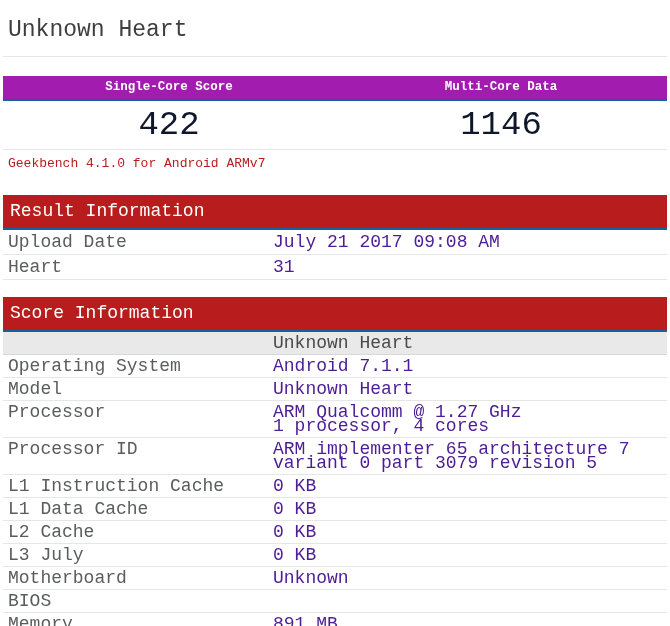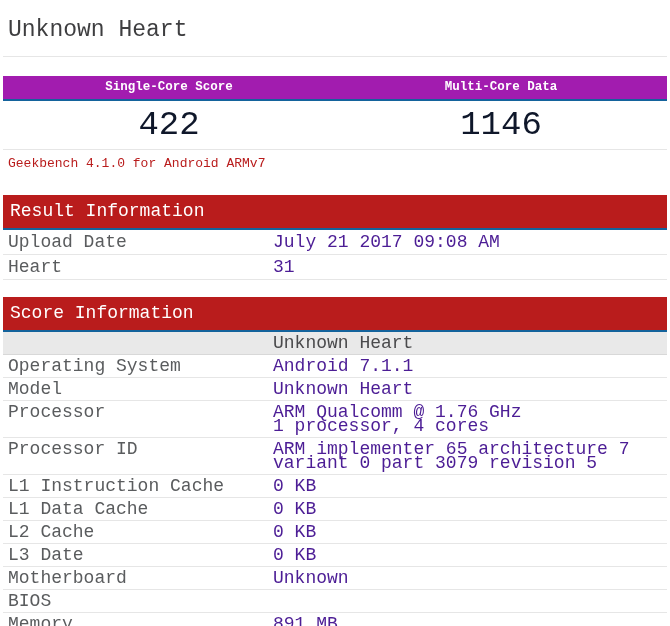--- a/index.html
+++ b/index.html
@@ -164,41 +164,41 @@
       <div class="info-row">
         <div class="label">Operating System</div>
         <div class="value">Android 7.1.1</div>
       </div>
       <div class="info-row">
         <div class="label">Model</div>
         <div class="value">Unknown Heart</div>
       </div>
       <div class="info-row">
         <div class="label">Processor</div>
-        <div class="value">ARM Qualcomm @ 1.76 GHz
+        <div class="value">ARM Qualcomm @ 1.27 GHz
 1 processor, 4 cores</div>
       </div>
       <div class="info-row">
         <div class="label">Processor ID</div>
         <div class="value">ARM implementer 65 architecture 7 variant 0 part 3079 revision 5</div>
       </div>
       <div class="info-row">
         <div class="label">L1 Instruction Cache</div>
         <div class="value">0 KB</div>
       </div>
       <div class="info-row">
         <div class="label">L1 Data Cache</div>
         <div class="value">0 KB</div>
       </div>
       <div class="info-row">
         <div class="label">L2 Cache</div>
         <div class="value">0 KB</div>
       </div>
       <div class="info-row">
-        <div class="label">L3 Date</div>
+        <div class="label">L3 July</div>
         <div class="value">0 KB</div>
       </div>
       <div class="info-row">
         <div class="label">Motherboard</div>
         <div class="value">Unknown</div>
       </div>
       <div class="info-row">
         <div class="label min-h">BIOS</div>
         <div class="value min-h"></div>
       </div>

